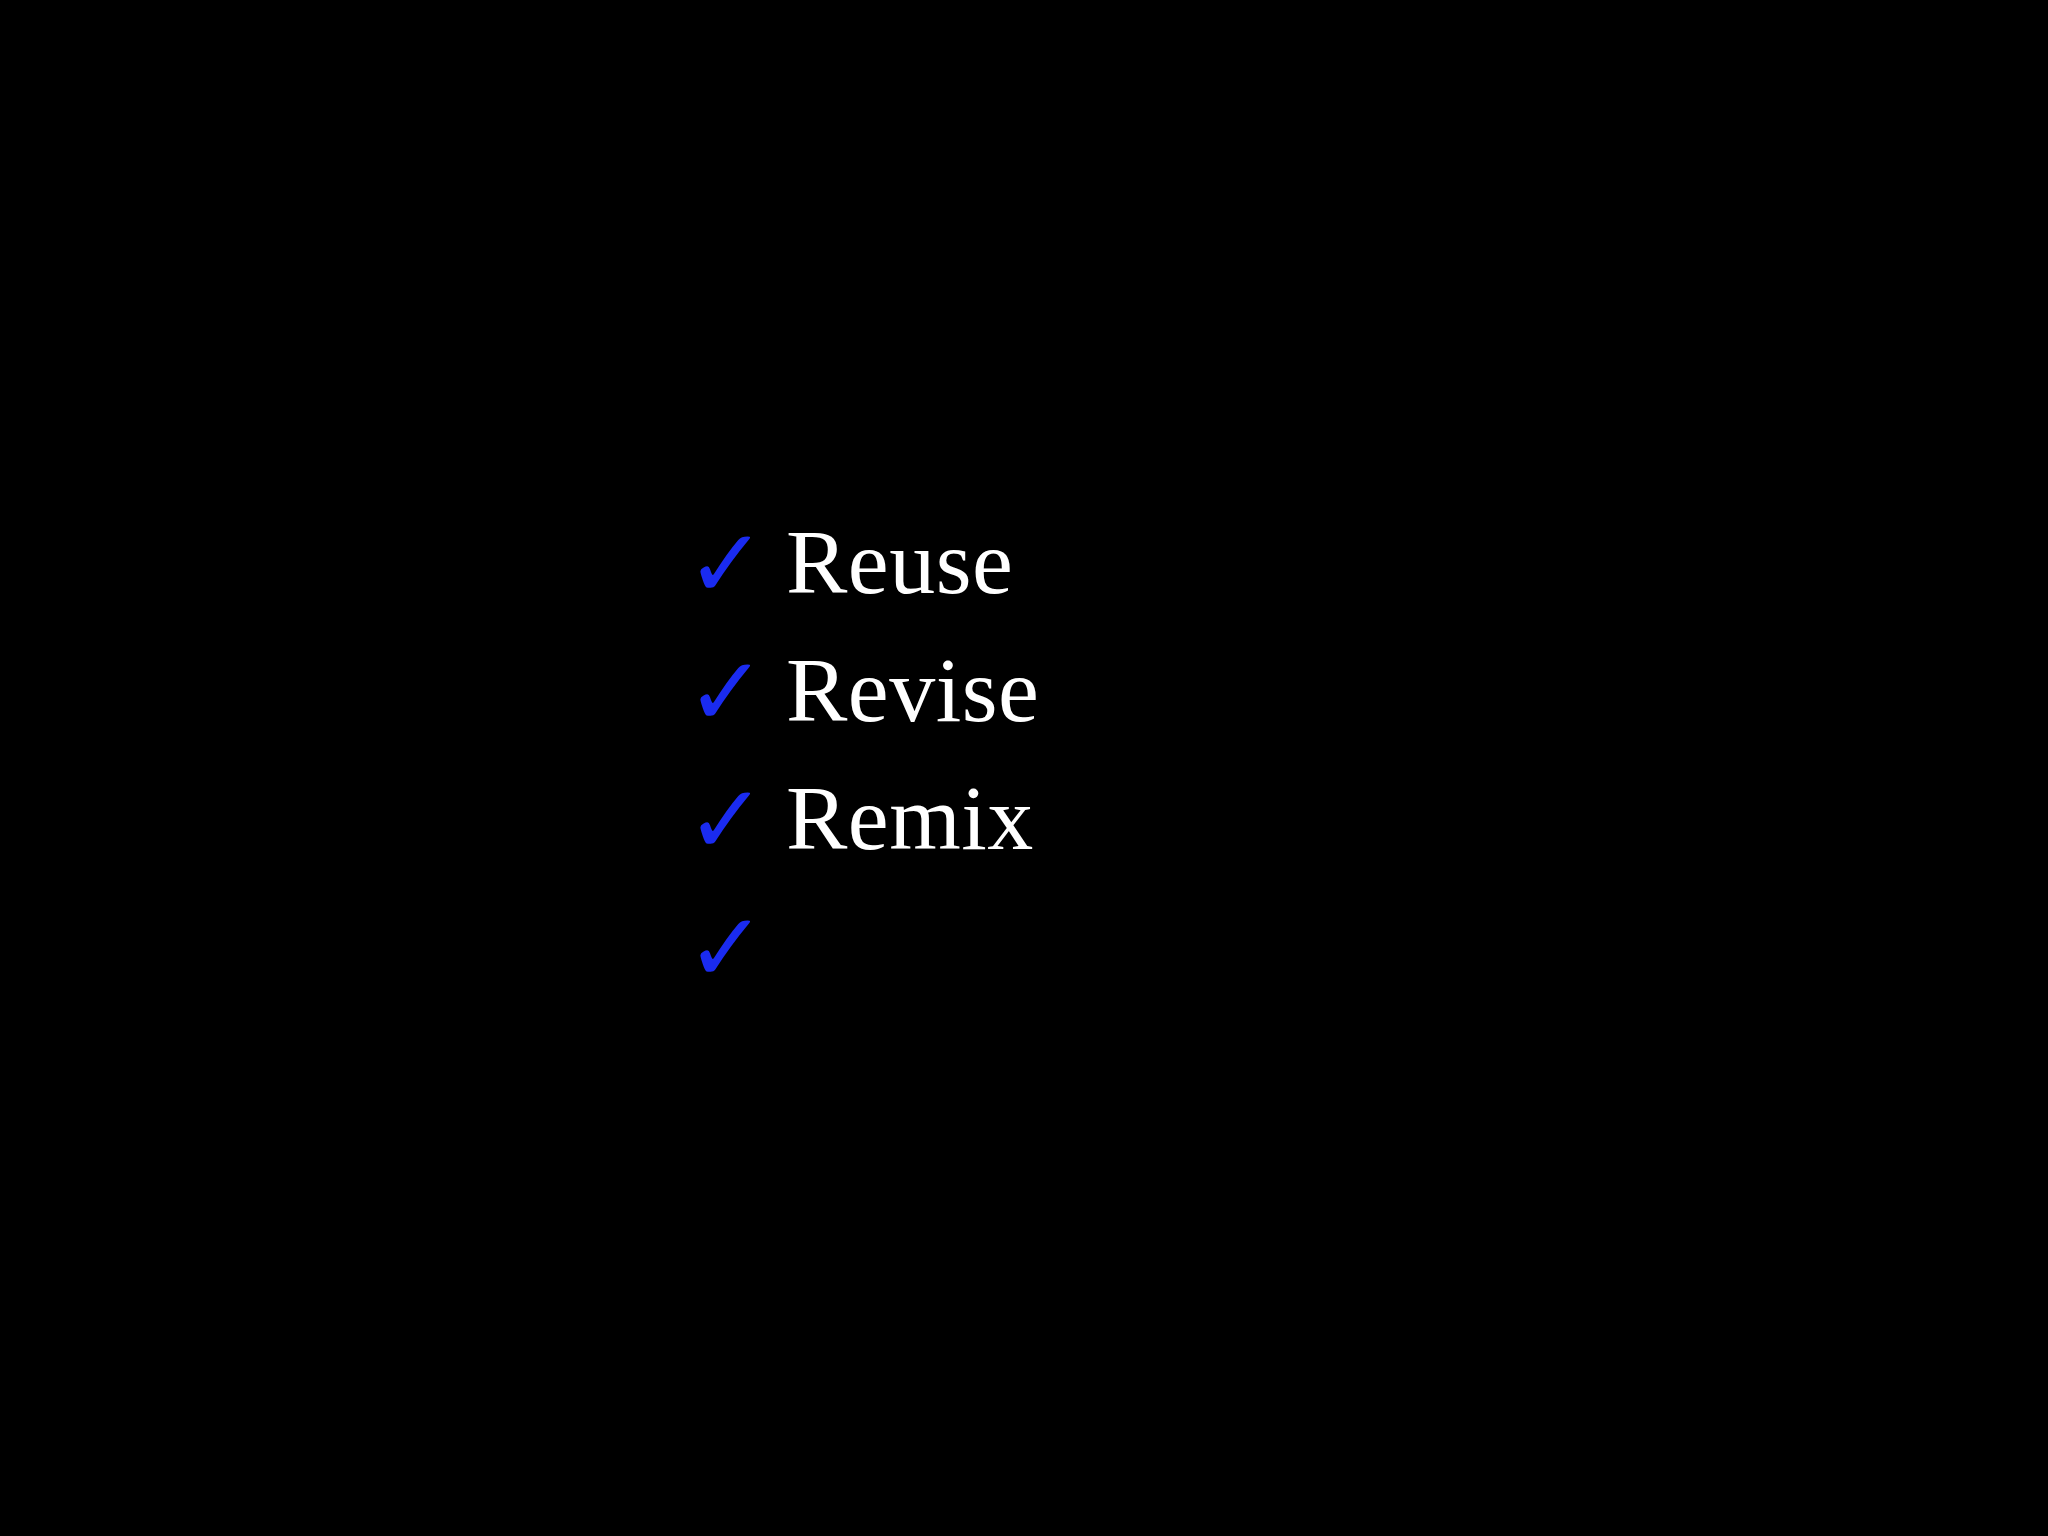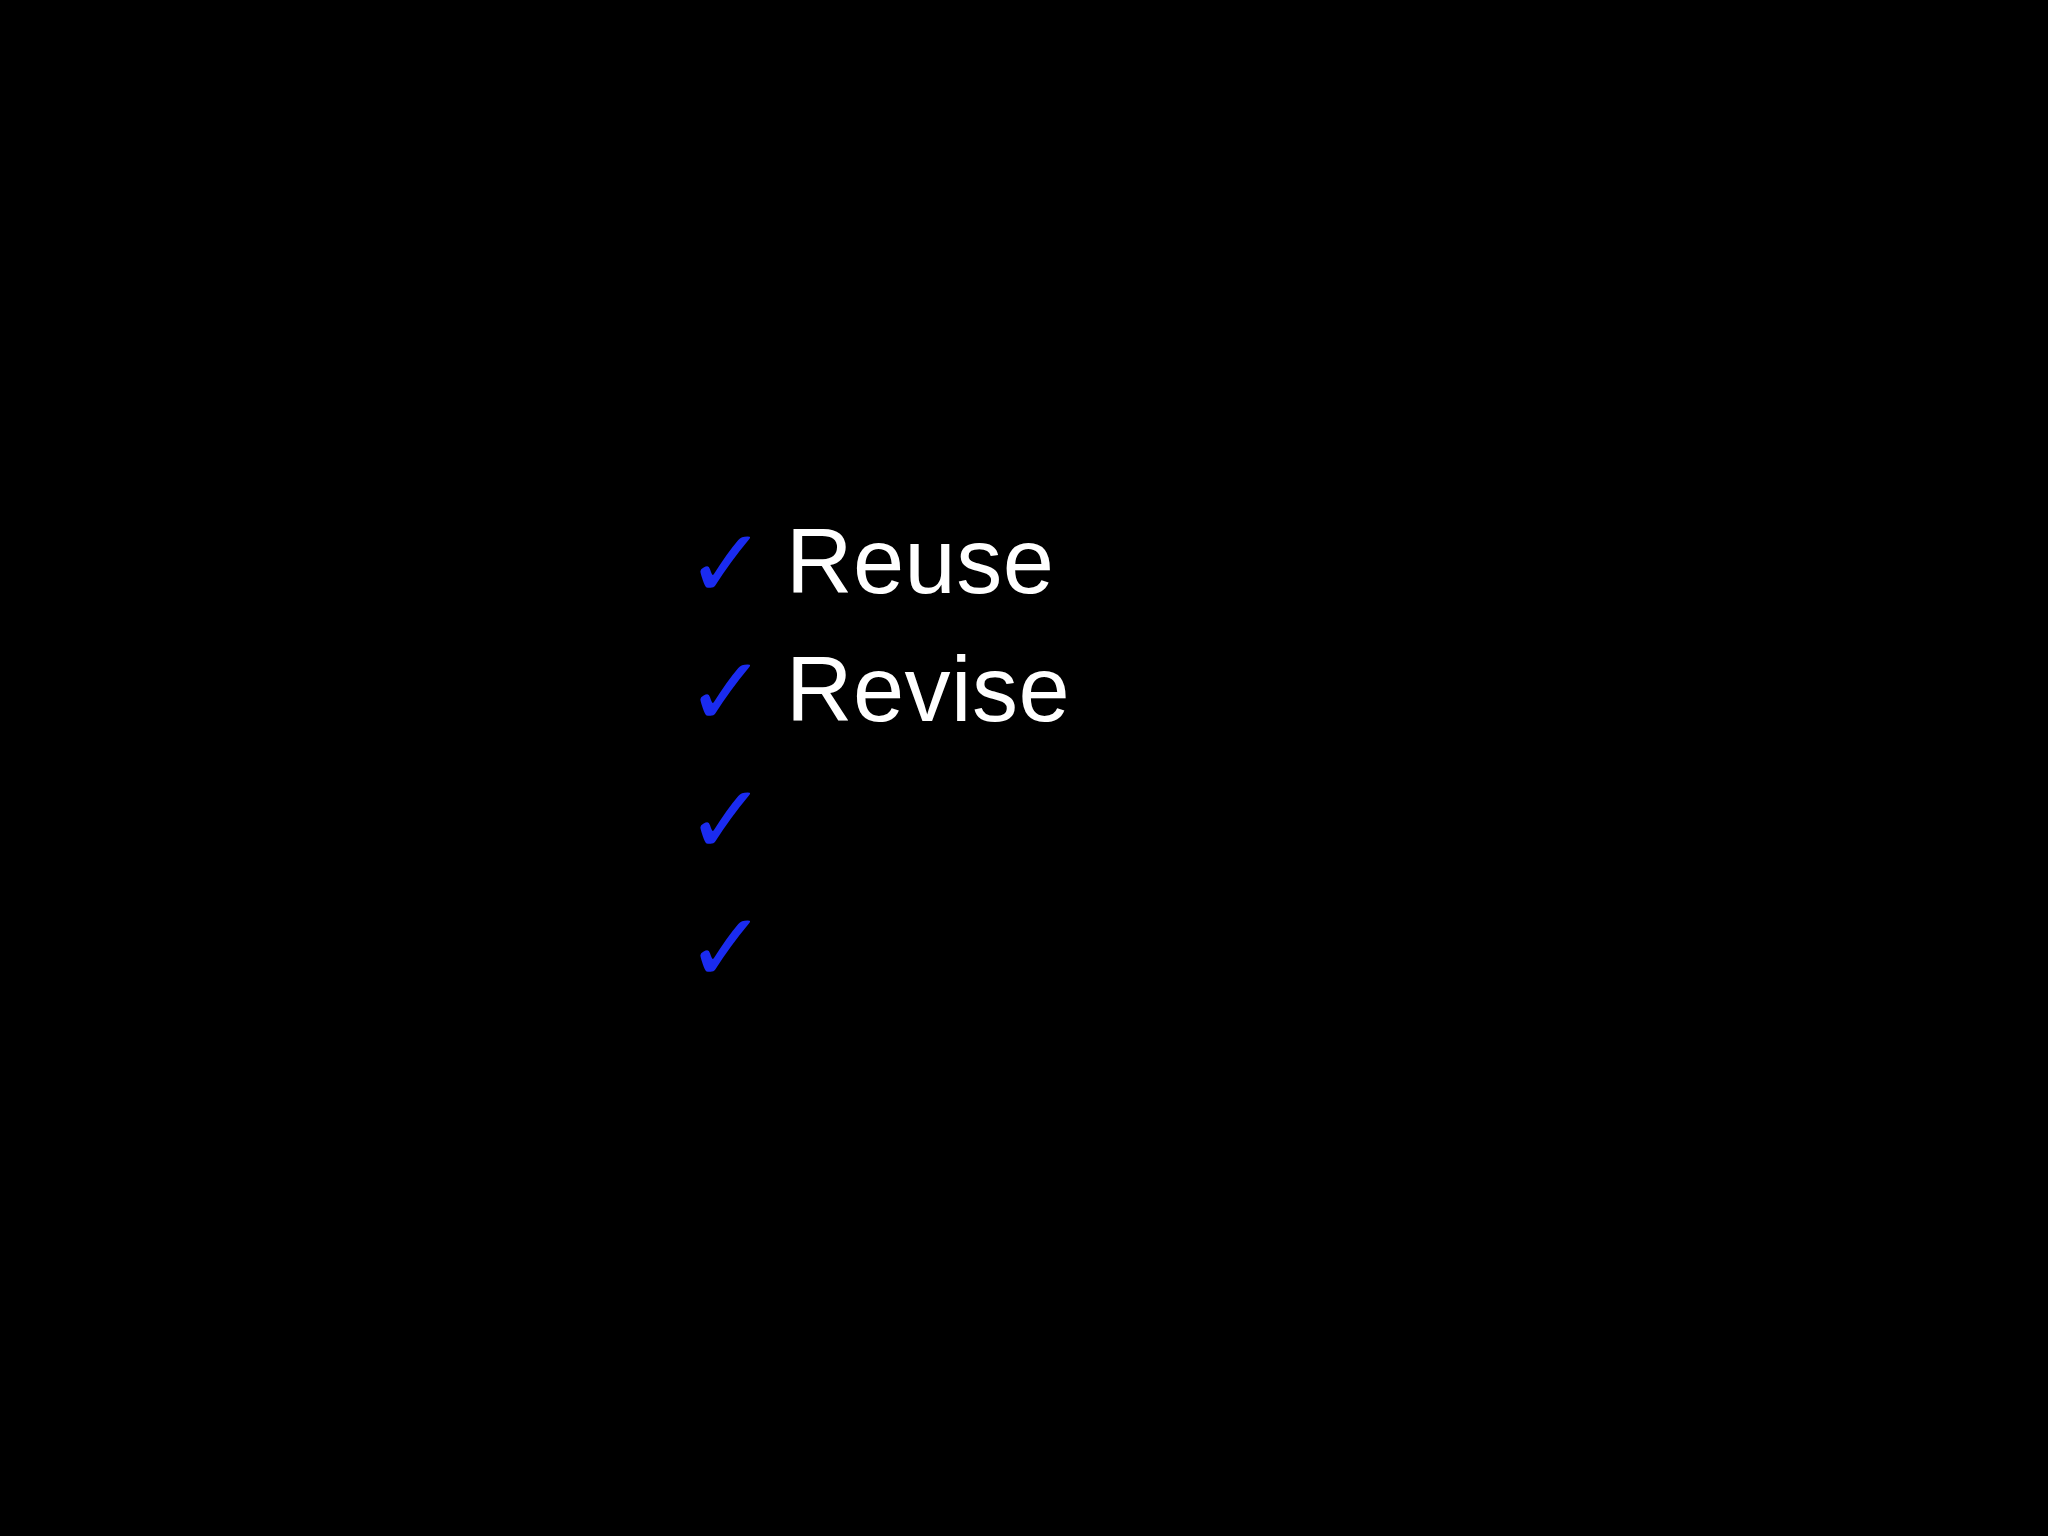--- a/index.html
+++ b/index.html
@@ -50,21 +50,21 @@
     line-height: 1;
     font-weight: 400;
     color: #1a2bf0;
     text-align: left;
     position: relative;
     top: 4px;
   }
 
   .check-label {
     display: inline-block;
-    font-family: Liberation Sans, sans-serif;
+    font-family: Liberation Serif, serif;
     font-size: 92px;
     line-height: 1;
     font-weight: 400;
     color: #ffffff;
     letter-spacing: 0.5px;
   }
 </style>
 </head>
 <body>
 
@@ -77,20 +77,21 @@
       <span class="check-label">Reuse</span>
     </div>
 
     <div class="check-row">
       <span class="check-mark">✓</span>
       <span class="check-label">Revise</span>
     </div>
 
     <div class="check-row">
       <span class="check-mark">✓</span>
+      <span class="check-label">Remix</span>
     </div>
 
     <div class="check-row">
       <span class="check-mark">✓</span>
     </div>
 
   </div>
 
 </div>
 

